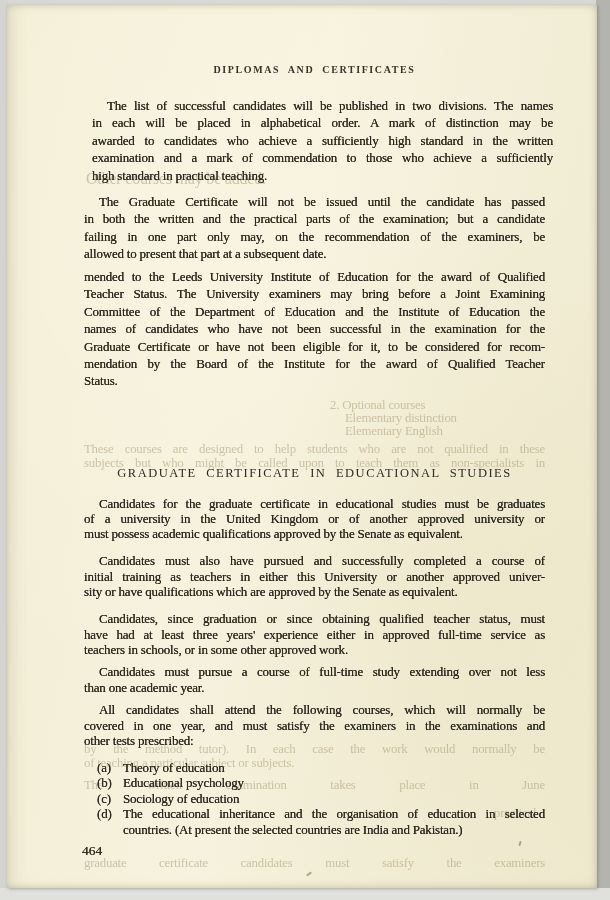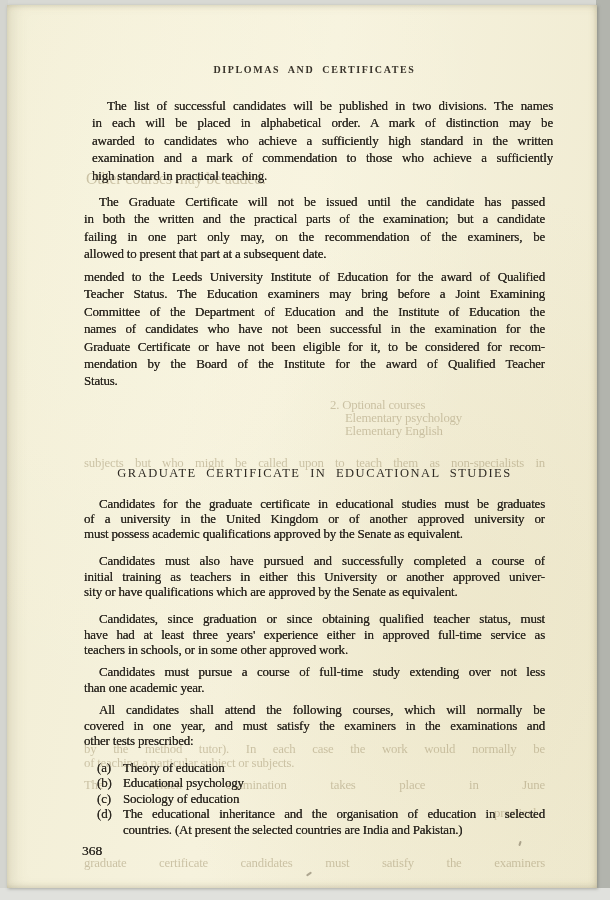--- a/index.html
+++ b/index.html
@@ -83,22 +83,23 @@
 
 <div class="scan">
   <div class="edge-top"></div>
   <div class="edge-left"></div>
   <div class="edge-right"></div>
   <div class="edge-bottom"></div>
   <div class="paper"></div>
 
   <div class="ghost" id="g1">Other courses may be added.</div>
   <div class="ghost" id="g2">2. Optional courses</div>
-  <div class="ghost" id="g3">Elementary psychology</div>
+  <div class="ghost" id="g3">Elementary distinction</div>
   <div class="ghost" id="g4">Elementary English</div>
+  <div class="ghost wide" id="g5">These courses are designed to help students who are not qualified in these</div>
   <div class="ghost wide" id="g6">subjects but who might be called upon to teach them as non-specialists in</div>
   <div class="ghost wide" id="g7">by the method tutor).  In each case the work would normally be</div>
   <div class="ghost" id="g8">of teaching a particular subject or subjects.</div>
   <div class="ghost wide" id="g9">The written examination takes place in June</div>
   <div class="ghost wide" id="g10">graduate certificate candidates must satisfy the examiners</div>
   <div class="ghost" id="g11">practical</div>
 
   <div class="running-header">DIPLOMAS AND CERTIFICATES</div>
 
   <section class="para" id="p1">
@@ -109,21 +110,21 @@
       <div class="line last">high standard in practical teaching.</div>
     </section>
   <section class="para" id="p2">
       <div class="line first">The Graduate Certificate will not be issued until the candidate has passed</div>
       <div class="line">in both the written and the practical parts of the examination;  but a candidate</div>
       <div class="line">failing in one part only may, on the recommendation of the examiners, be</div>
       <div class="line last">allowed to present that part at a subsequent date.</div>
     </section>
   <section class="para" id="p3">
       <div class="line">mended to the Leeds University Institute of Education for the award of Qualified</div>
-      <div class="line">Teacher Status.  The Education examiners may bring before a Joint Examining</div>
+      <div class="line">Teacher Status.  The University examiners may bring before a Joint Examining</div>
       <div class="line">Committee of the Department of Education and the Institute of Education the</div>
       <div class="line">names of candidates who have not been successful in the examination for the</div>
       <div class="line">Graduate Certificate or have not been eligible for it, to be considered for recom-</div>
       <div class="line">mendation by the Board of the Institute for the award of Qualified Teacher</div>
       <div class="line last">Status.</div>
     </section>
 
   <div class="section-heading">GRADUATE CERTIFICATE IN EDUCATIONAL STUDIES</div>
 
   <section class="para" id="p4">
@@ -172,17 +173,17 @@
     </div>
     <div class="list-item">
       <span class="list-label">(d)</span>
       <div class="list-lines">
           <div class="line">The educational inheritance and the organisation of education in selected</div>
           <div class="line last">countries.  (At present the selected countries are India and Pakistan.)</div>
         </div>
     </div>
   </section>
 
-  <div class="page-number">368</div>
+  <div class="page-number">464</div>
 
   <div class="speck" id="speck1"></div>
   <div class="speck" id="speck2"></div>
 </div>
 
 </body></html>

